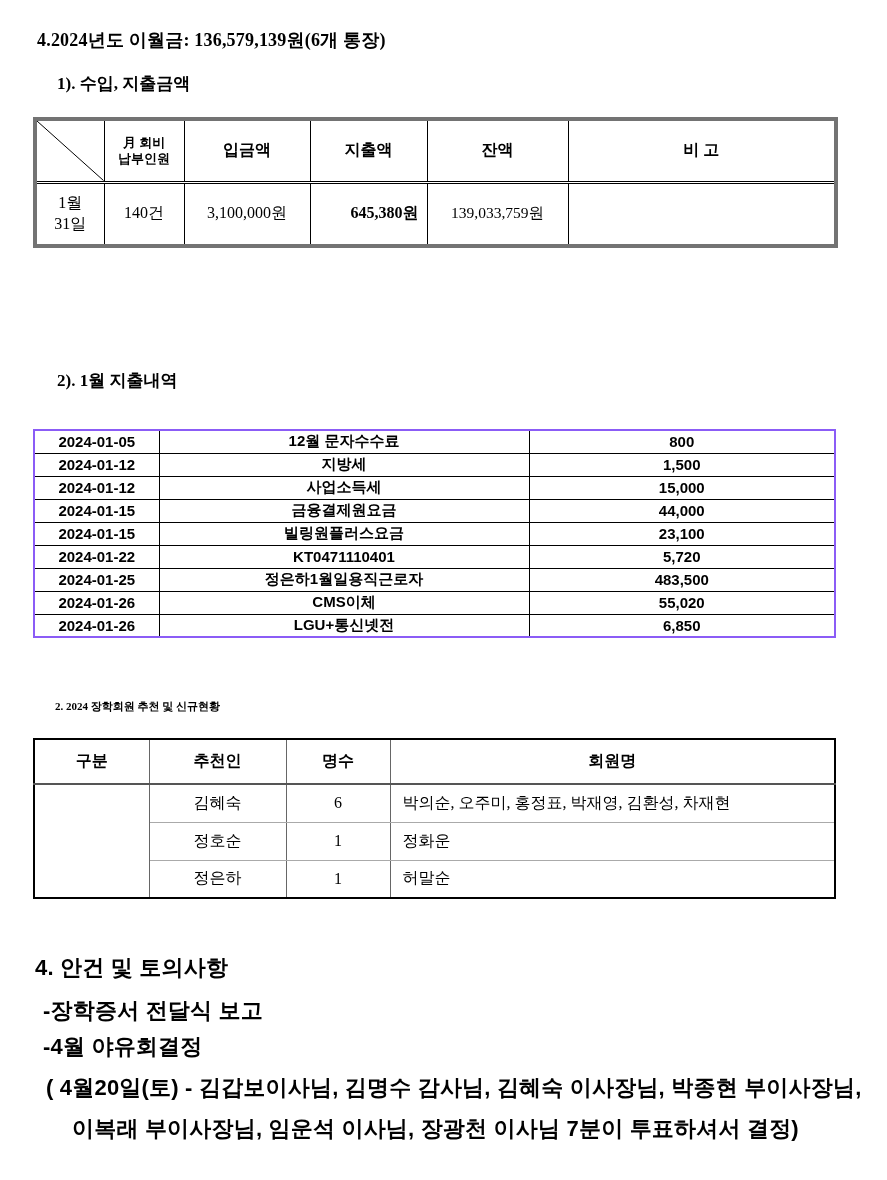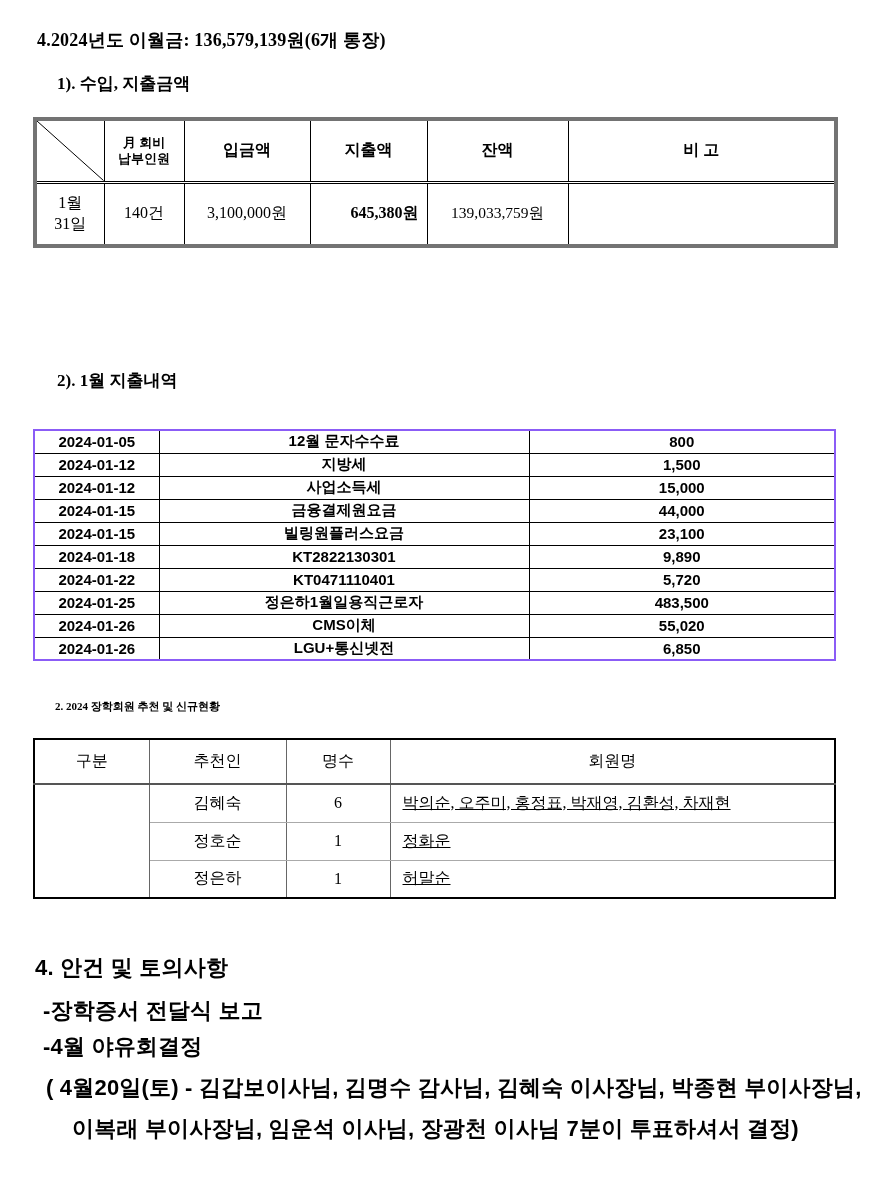--- a/index.html
+++ b/index.html
@@ -44,30 +44,30 @@
         border-collapse: collapse; table-layout: fixed;
         border: 2px solid #8b5cf6;
         font-family: "Liberation Sans", "DejaVu Sans", sans-serif; font-weight: bold; }
   .t2 td { border: 1px solid #000; height: 23px; font-size: 15px;
            text-align: center; vertical-align: middle; padding: 0 4px; }
 
   
   .t3 { left: 33px; top: 738px; width: 801px;
         border-collapse: collapse; table-layout: fixed;
         border: 2px solid #000; }
-  .t3 th { font-size: 16px; font-weight: normal; text-align: center;
+  .t3 th { font-size: 16px; font-weight: bold; text-align: center;
            vertical-align: middle; height: 45px;
            border-left: 1px solid #666; border-right: 1px solid #666;
            border-bottom: 2px solid #555; }
   .t3 td { font-size: 16px; height: 38px; vertical-align: middle;
            border-left: 1px solid #666; border-right: 1px solid #666;
            border-bottom: 1px solid #aaa; }
   .t3 tr:last-child td { border-bottom: none; }
   .t3 td.c { text-align: center; }
-  .t3 td.names { text-align: left; padding-left: 12px; text-decoration: underline; }
+  .t3 td.names { text-align: left; padding-left: 12px; }
   .t3 td.gubun { border-bottom: none; }
 
   
   .agenda { font-family: "Liberation Sans", "DejaVu Sans", sans-serif;
             font-weight: bold; font-size: 22px; letter-spacing: .2px; }
   .ag0 { left: 35px; top: 953px; }
   .ag1 { left: 43px; top: 996px; }
   .ag2 { left: 43px; top: 1032px; }
   .ag3 { left: 46px; top: 1073px; }
   .ag4 { left: 72px; top: 1114px; }
@@ -146,25 +146,20 @@
     <td>2024-01-15</td>
     <td>금융결제원요금</td>
     <td>44,000</td>
   </tr>
   <tr>
     <td>2024-01-15</td>
     <td>빌링원플러스요금</td>
     <td>23,100</td>
   </tr>
   <tr>
-    <td>2024-01-18</td>
-    <td>KT2822130301</td>
-    <td>9,890</td>
-  </tr>
-  <tr>
     <td>2024-01-22</td>
     <td>KT0471110401</td>
     <td>5,720</td>
   </tr>
   <tr>
     <td>2024-01-25</td>
     <td>정은하1월일용직근로자</td>
     <td>483,500</td>
   </tr>
   <tr>

